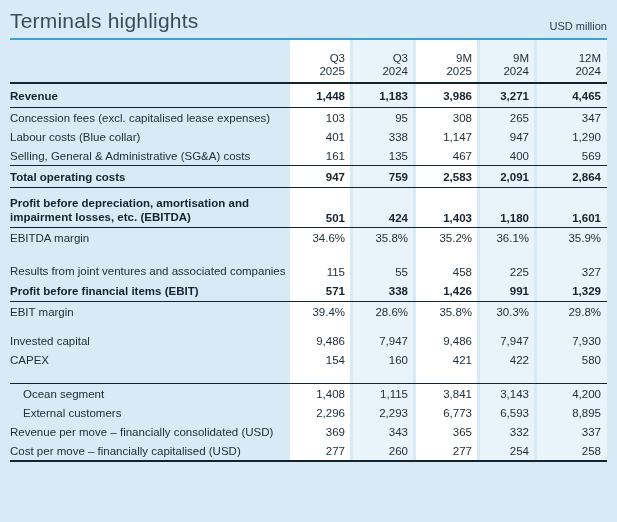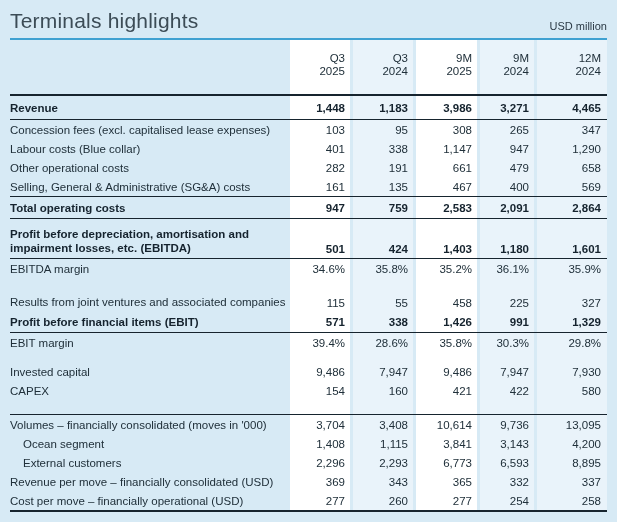--- a/index.html
+++ b/index.html
@@ -46,21 +46,21 @@
   .c4 { width: 57px; } .c5 { width: 70px; padding-right: 6px; }
 
   .row.bold { font-weight: bold; color: #15232e; }
   .row.h23 { height: 23px; }
   .row.h21 { height: 21px; }
   .row.multi { height: 36px; align-items: flex-end; padding-bottom: 3px; }
   .row.multi2 { height: 31px; align-items: flex-end; padding-bottom: 2px; }
   .row.indent .label { padding-left: 13px; }
   .row.italic .label { font-style: italic; }
 
-  .colhead { display: flex; align-items: flex-end; height: 38px; padding-bottom: 16px; }
+  .colhead { display: flex; align-items: flex-end; height: 38px; padding-bottom: 4px; }
   .colhead .label { flex: 1; }
   .colhead .val { line-height: 13px; }
   .colhead .val span { display: block; }
 
   .rule { height: 0; border-bottom: 1px solid #16242e; }
   .rule.thick { border-bottom-width: 2px; }
   .spacer-sm { height: 10px; }
   .spacer-lg { height: 14px; }
 </style>
 </head>
@@ -128,28 +128,20 @@
 
       <div class="row">
         <div class="label">Labour costs (Blue collar)</div>
         <div class="val c1">401</div>
         <div class="val c2">338</div>
         <div class="val c3">1,147</div>
         <div class="val c4">947</div>
         <div class="val c5">1,290</div>
       </div>
 
-      <div class="row">
-        <div class="label">Other operational costs</div>
-        <div class="val c1">282</div>
-        <div class="val c2">191</div>
-        <div class="val c3">661</div>
-        <div class="val c4">479</div>
-        <div class="val c5">658</div>
-      </div>
 
       <div class="row">
         <div class="label">Selling, General &amp; Administrative (SG&amp;A) costs</div>
         <div class="val c1">161</div>
         <div class="val c2">135</div>
         <div class="val c3">467</div>
         <div class="val c4">400</div>
         <div class="val c5">569</div>
       </div>
       <div class="rule"></div>
@@ -228,28 +220,20 @@
         <div class="val c2">160</div>
         <div class="val c3">421</div>
         <div class="val c4">422</div>
         <div class="val c5">580</div>
       </div>
 
       <div class="spacer-lg"></div>
 
       <div class="rule"></div>
 
-      <div class="row">
-        <div class="label">Volumes – financially consolidated (moves in '000)</div>
-        <div class="val c1">3,704</div>
-        <div class="val c2">3,408</div>
-        <div class="val c3">10,614</div>
-        <div class="val c4">9,736</div>
-        <div class="val c5">13,095</div>
-      </div>
 
       <div class="row indent">
         <div class="label">Ocean segment</div>
         <div class="val c1">1,408</div>
         <div class="val c2">1,115</div>
         <div class="val c3">3,841</div>
         <div class="val c4">3,143</div>
         <div class="val c5">4,200</div>
       </div>
 
@@ -265,21 +249,21 @@
       <div class="row">
         <div class="label">Revenue per move – financially consolidated (USD)</div>
         <div class="val c1">369</div>
         <div class="val c2">343</div>
         <div class="val c3">365</div>
         <div class="val c4">332</div>
         <div class="val c5">337</div>
       </div>
 
       <div class="row">
-        <div class="label">Cost per move – financially operational (USD)</div>
+        <div class="label">Cost per move – financially capitalised (USD)</div>
         <div class="val c1">277</div>
         <div class="val c2">260</div>
         <div class="val c3">277</div>
         <div class="val c4">254</div>
         <div class="val c5">258</div>
       </div>
       <div class="rule thick"></div>
 
     </div>
   </div>

